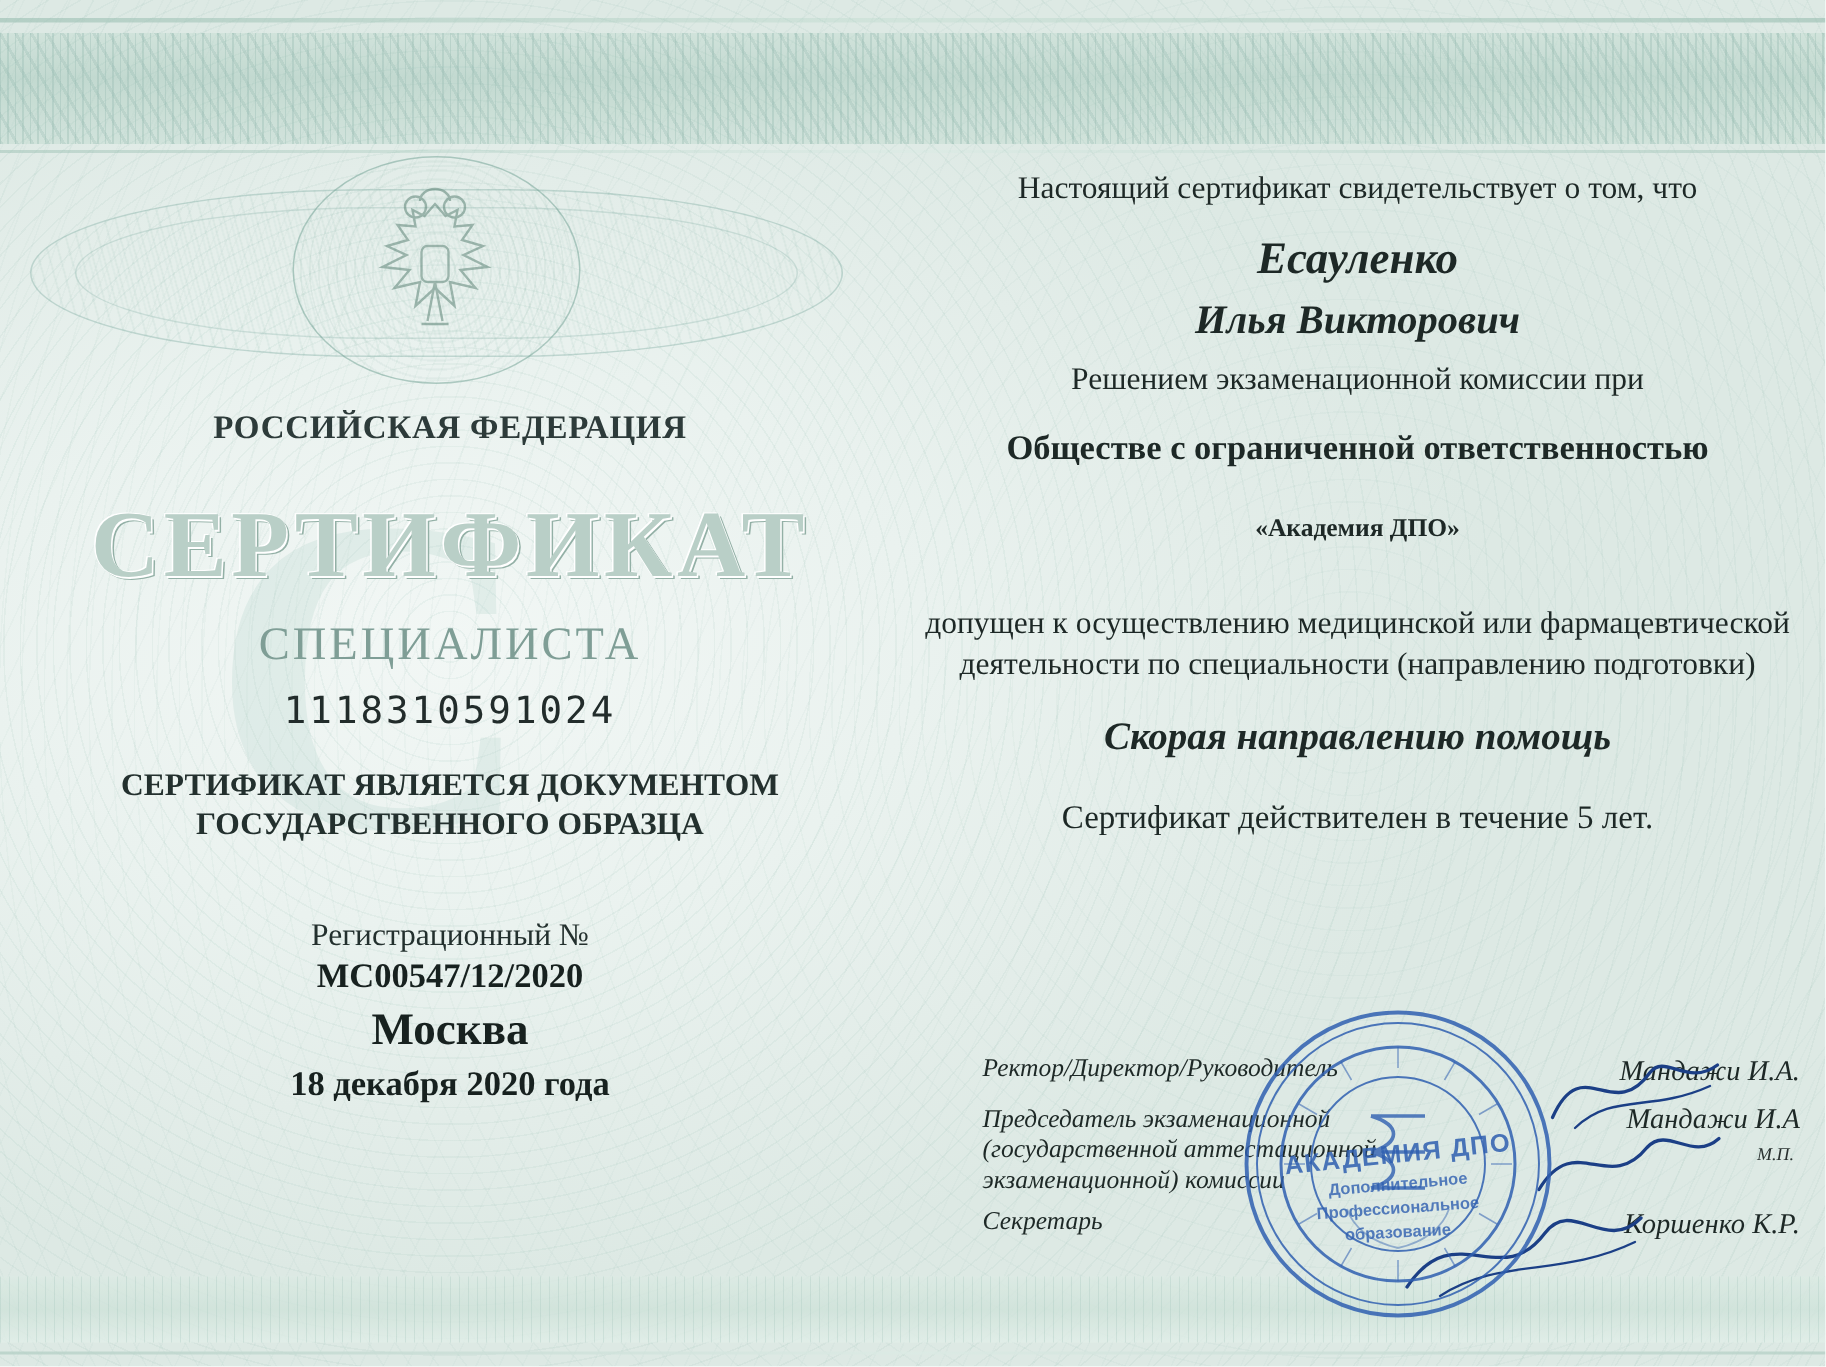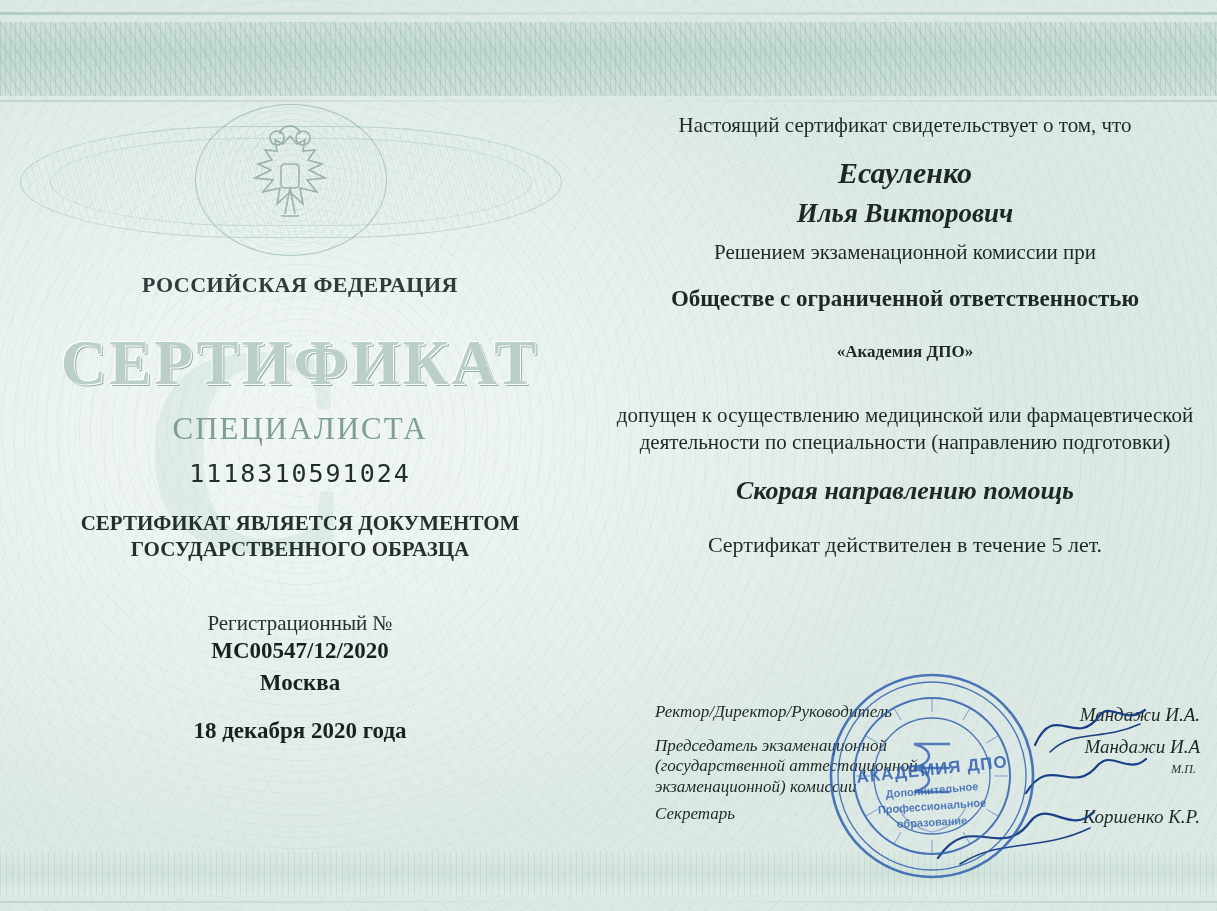--- a/index.html
+++ b/index.html
@@ -168,24 +168,24 @@
     font-weight: bold;
     color: #17211f;
     margin-bottom: 6px;
   }
   .city-label {
     font-size: 21px;
     color: #23302e;
     margin-bottom: 2px;
   }
   .city-value {
-    font-size: 23px;
+    font-size: 30px;
     font-weight: bold;
     color: #17211f;
-    margin-bottom: 22px;
+    margin-bottom: 6px;
   }
   .date-label {
     font-size: 21px;
     color: #23302e;
     margin-bottom: 4px;
   }
   .date-value {
     font-size: 23px;
     font-weight: bold;
     color: #17211f;

